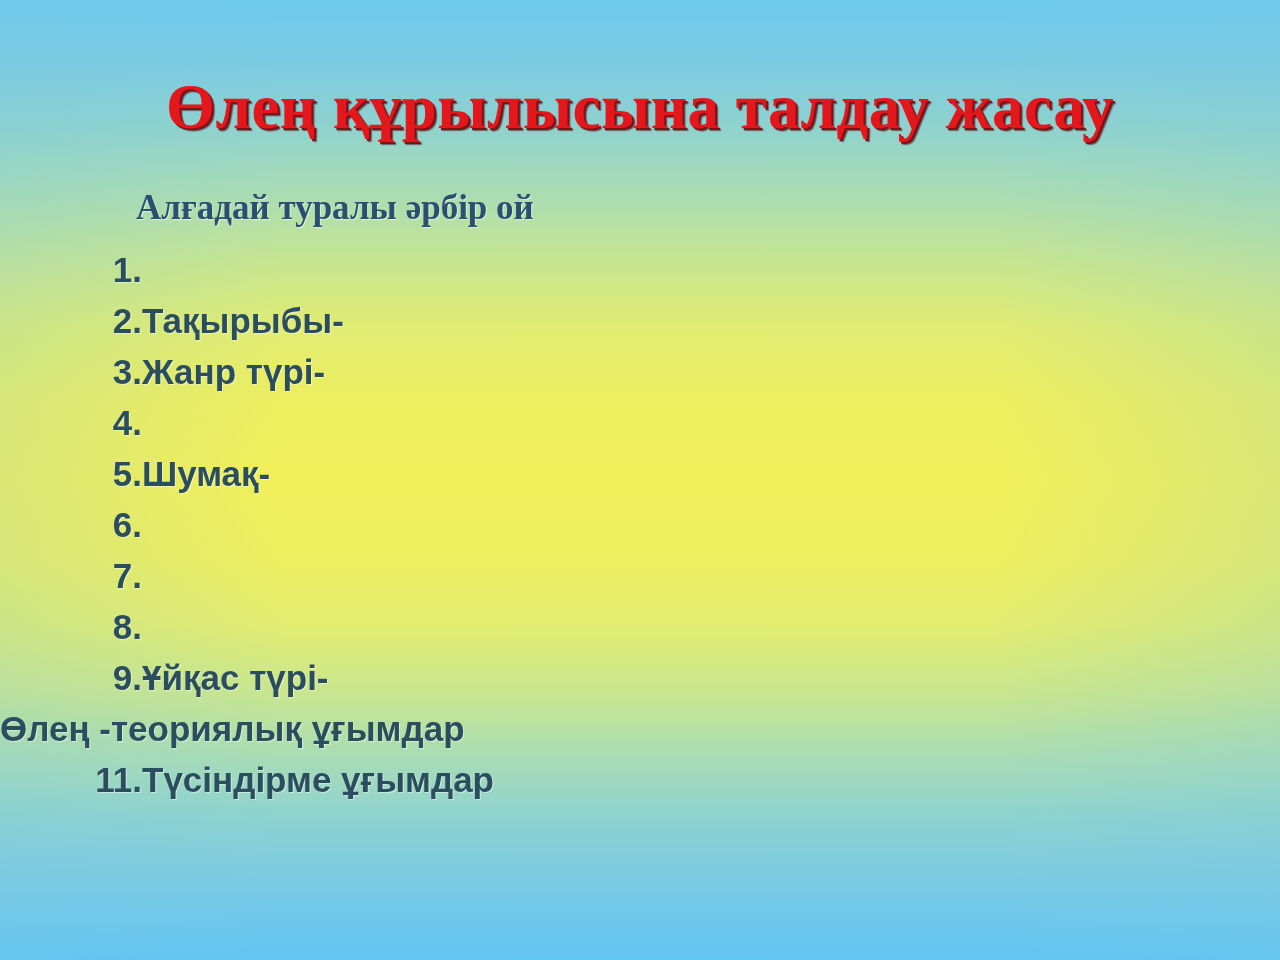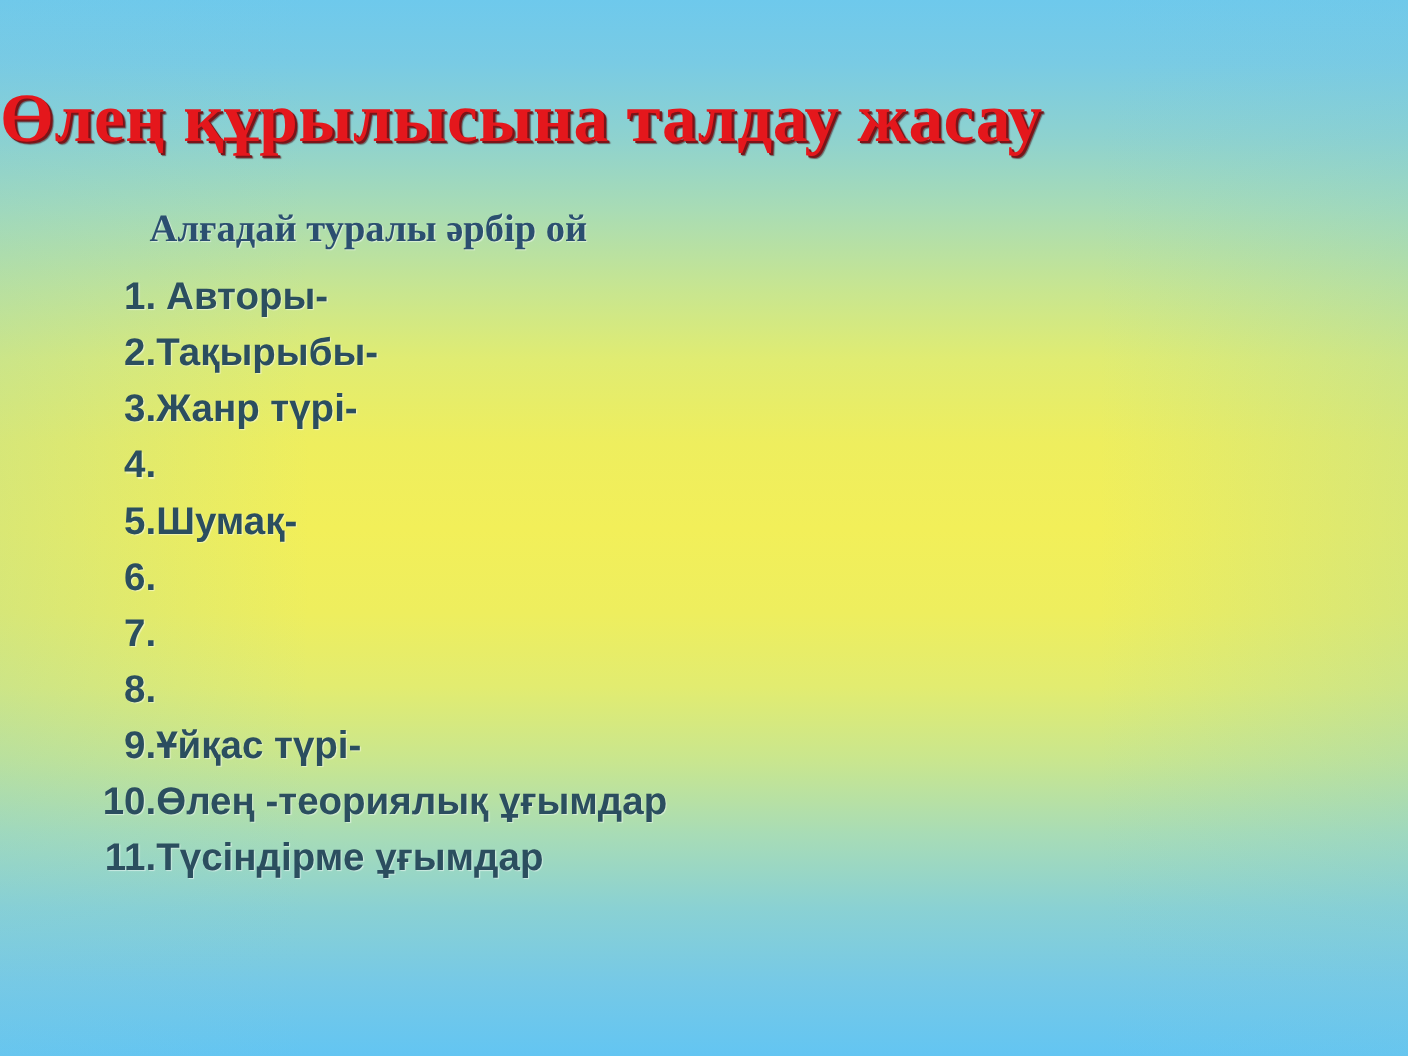--- a/index.html
+++ b/index.html
@@ -61,20 +61,21 @@
     z-index: 2;
     width: 1280px;
     height: 960px;
   }
 
   .title {
     position: absolute;
     left: 0;
     top: 72px;
     width: 1280px;
+    text-align: center;
     font-family: "Liberation Serif", "DejaVu Serif", serif;
     font-weight: bold;
     font-size: 63px;
     line-height: 70px;
     letter-spacing: 0.5px;
     color: #e4171c;
     text-shadow:
        2px 2px 0 #7a1418,
        3px 3px 1px rgba(70, 10, 14, 0.55);
     white-space: nowrap;
@@ -142,21 +143,20 @@
   <div id="content">
 
     <div class="title">Өлең құрылысына талдау жасау</div>
 
     <div class="subtitle">Алғадай туралы әрбір ой</div>
 
     <ul class="item-list" id="item-list">
 
     <li class="item-row" data-index="0">
           <span class="item-number">1.</span>
-          <span class="item-label">Авторы-</span>
         </li>
         <li class="item-row" data-index="1">
           <span class="item-number">2.</span>
           <span class="item-label">Тақырыбы-</span>
         </li>
         <li class="item-row" data-index="2">
           <span class="item-number">3.</span>
           <span class="item-label">Жанр түрі-</span>
         </li>
         <li class="item-row" data-index="3">
@@ -173,21 +173,20 @@
           <span class="item-number">7.</span>
         </li>
         <li class="item-row" data-index="7">
           <span class="item-number">8.</span>
         </li>
         <li class="item-row" data-index="8">
           <span class="item-number">9.</span>
           <span class="item-label">Ұйқас түрі-</span>
         </li>
         <li class="item-row" data-index="9">
-          <span class="item-number">10.</span>
           <span class="item-label">Өлең -теориялық ұғымдар</span>
         </li>
         <li class="item-row" data-index="10">
           <span class="item-number">11.</span>
           <span class="item-label">Түсіндірме ұғымдар</span>
         </li>
       </ul>
 
   </div>
 </div>

